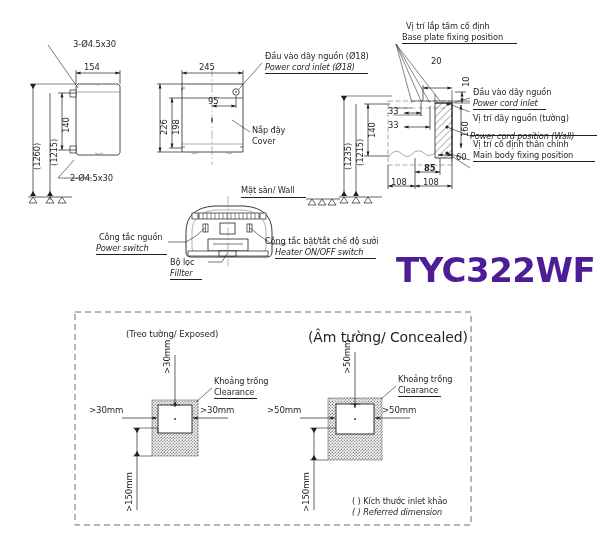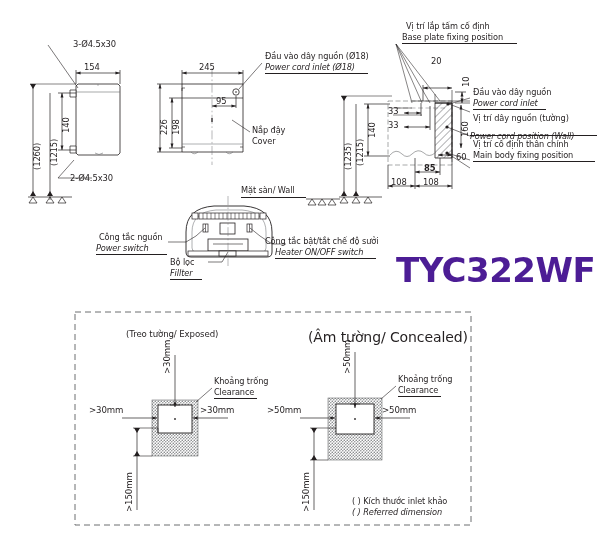--- a/index.html
+++ b/index.html
@@ -391,21 +391,21 @@
   <div class="dim" style="left:45px; top:39px;margin-left:28px;">3-Ø4.5x30</div>
   <div class="dim" style="left:84px; top:62px;">154</div>
   <div class="dim vert" style="left:61px; top:133px;">140</div>
   <div class="dim vert" style="left:49px; top:166px;">(1215)</div>
   <div class="dim vert" style="left:32px; top:170px;">(1260)</div>
   <div class="dim" style="left:70px; top:173px;">2-Ø4.5x30</div>
 
   <div class="dim" style="left:199px; top:62px;">245</div>
   <div class="dim vert" style="left:159px; top:135px;">226</div>
   <div class="dim vert" style="left:171px; top:135px;">198</div>
-  <div class="dim" style="left:216px; top:96px;">95</div>
+  <div class="dim" style="left:208px; top:96px;">95</div>
 
   <div class="lbl" style="left:265px; top:52px;">Đầu vào dây nguồn (Ø18)</div>
   <div class="lbl it" style="left:265px; top:63px;">Power cord inlet (Ø18)</div>
   <div class="ul-line" style="left:265px; top:73px; width:103px;"></div>
 
   <div class="lbl" style="left:252px; top:126px;">Nắp đậy</div>
   <div class="lbl" style="left:252px; top:137px;">Cover</div>
 
   <div class="lbl" style="left:241px; top:186px;">Mặt sàn/ Wall</div>
   <div class="ul-line" style="left:241px; top:197px; width:65px;"></div>

